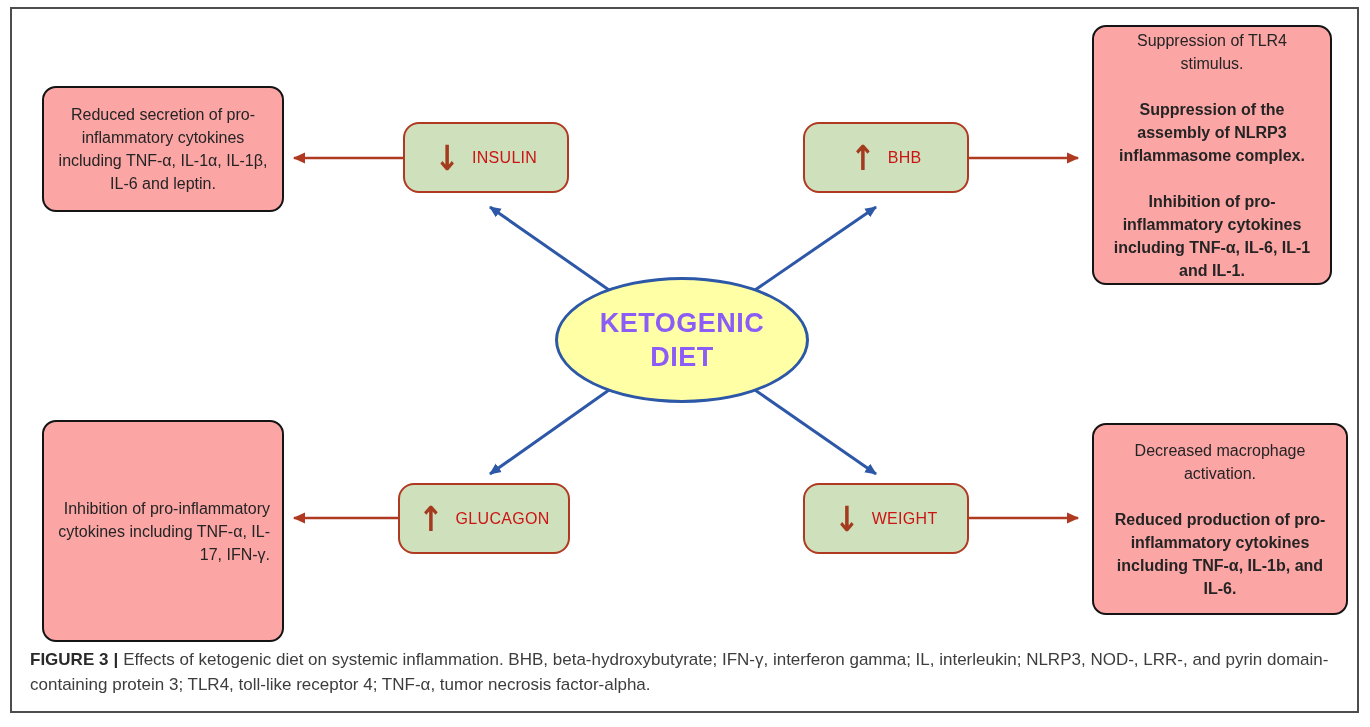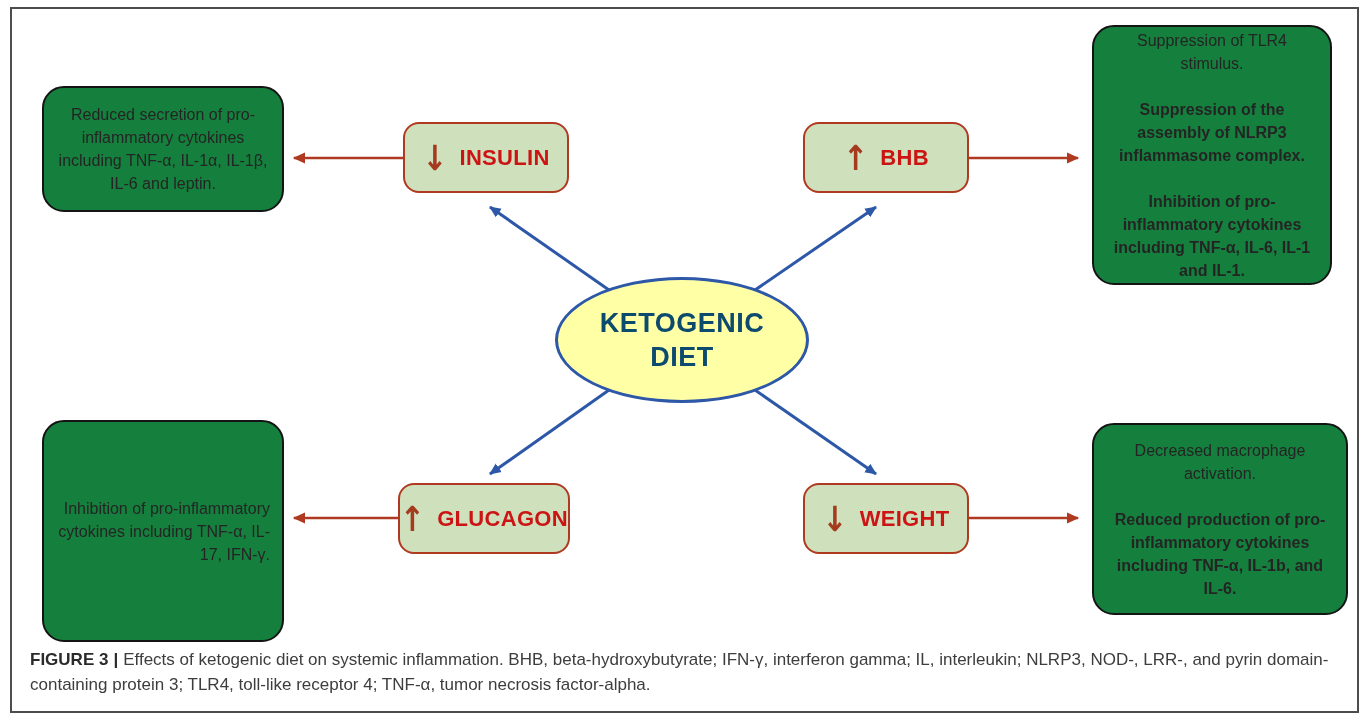--- a/index.html
+++ b/index.html
@@ -15,23 +15,23 @@
     border: 2px solid #4d4d4d;
     background: #ffffff;
   }
   .connector-layer {
     position: absolute; left: 0; top: 0;
     width: 1370px; height: 727px;
     pointer-events: none;
   }
   .gray-box {
     position: absolute;
-    background: #15803d;
+    background: #fca5a5;
     border: 2.5px solid #141414;
-    border-radius: 22px;
+    border-radius: 14px;
     display: flex; align-items: center; justify-content: center;
     text-align: center;
     color: #242424;
     font-size: 16px; line-height: 23px;
     padding: 10px 12px;
   }
   .gray-box p + p { margin-top: 23px; font-weight: bold; }
   .box-top-left    { left: 42px;  top: 86px;  width: 242px; height: 126px; }
   .box-top-right   { left: 1092px; top: 25px; width: 240px; height: 260px; }
   .box-bottom-left { left: 42px;  top: 420px; width: 242px; height: 222px; text-align: right; }
@@ -48,36 +48,36 @@
   .node-bhb      { left: 803px; top: 122px; width: 166px; height: 71px; }
   .node-glucagon { left: 398px; top: 483px; width: 172px; height: 71px; }
   .node-weight   { left: 803px; top: 483px; width: 166px; height: 71px; }
   .node-arrow-glyph {
     font-family: "DejaVu Sans", sans-serif;
     font-size: 30px; font-weight: bold;
     color: #a43b1f; line-height: 1;
     transform: scaleY(1.15);
   }
   .node-label {
-    font-size: 22px; font-weight: bold;
+    font-size: 16px; font-weight: normal;
     color: #cc1414; letter-spacing: 0.3px;
   }
   .center-ellipse {
     position: absolute;
     left: 555px; top: 277px; width: 254px; height: 126px;
     background: #ffffa6;
     border: 3px solid #2d57a7;
     border-radius: 50%;
     display: flex; flex-direction: column;
     align-items: center; justify-content: center;
     text-align: center;
   }
   .center-line {
     font-size: 27px; font-weight: bold;
-    color: #0c4a6e; line-height: 34px; letter-spacing: 0.5px;
+    color: #8b5cf6; line-height: 34px; letter-spacing: 0.5px;
   }
   .caption {
     position: absolute;
     left: 30px; top: 648px; width: 1308px;
     font-size: 17px; line-height: 24.5px;
     color: #3d3d3d;
     text-align: left;
   }
   .caption .caption-label { font-weight: bold; color: #2a2a2a; }
   .caption .caption-sep { font-weight: bold; color: #2a2a2a; padding: 0 5px; }

